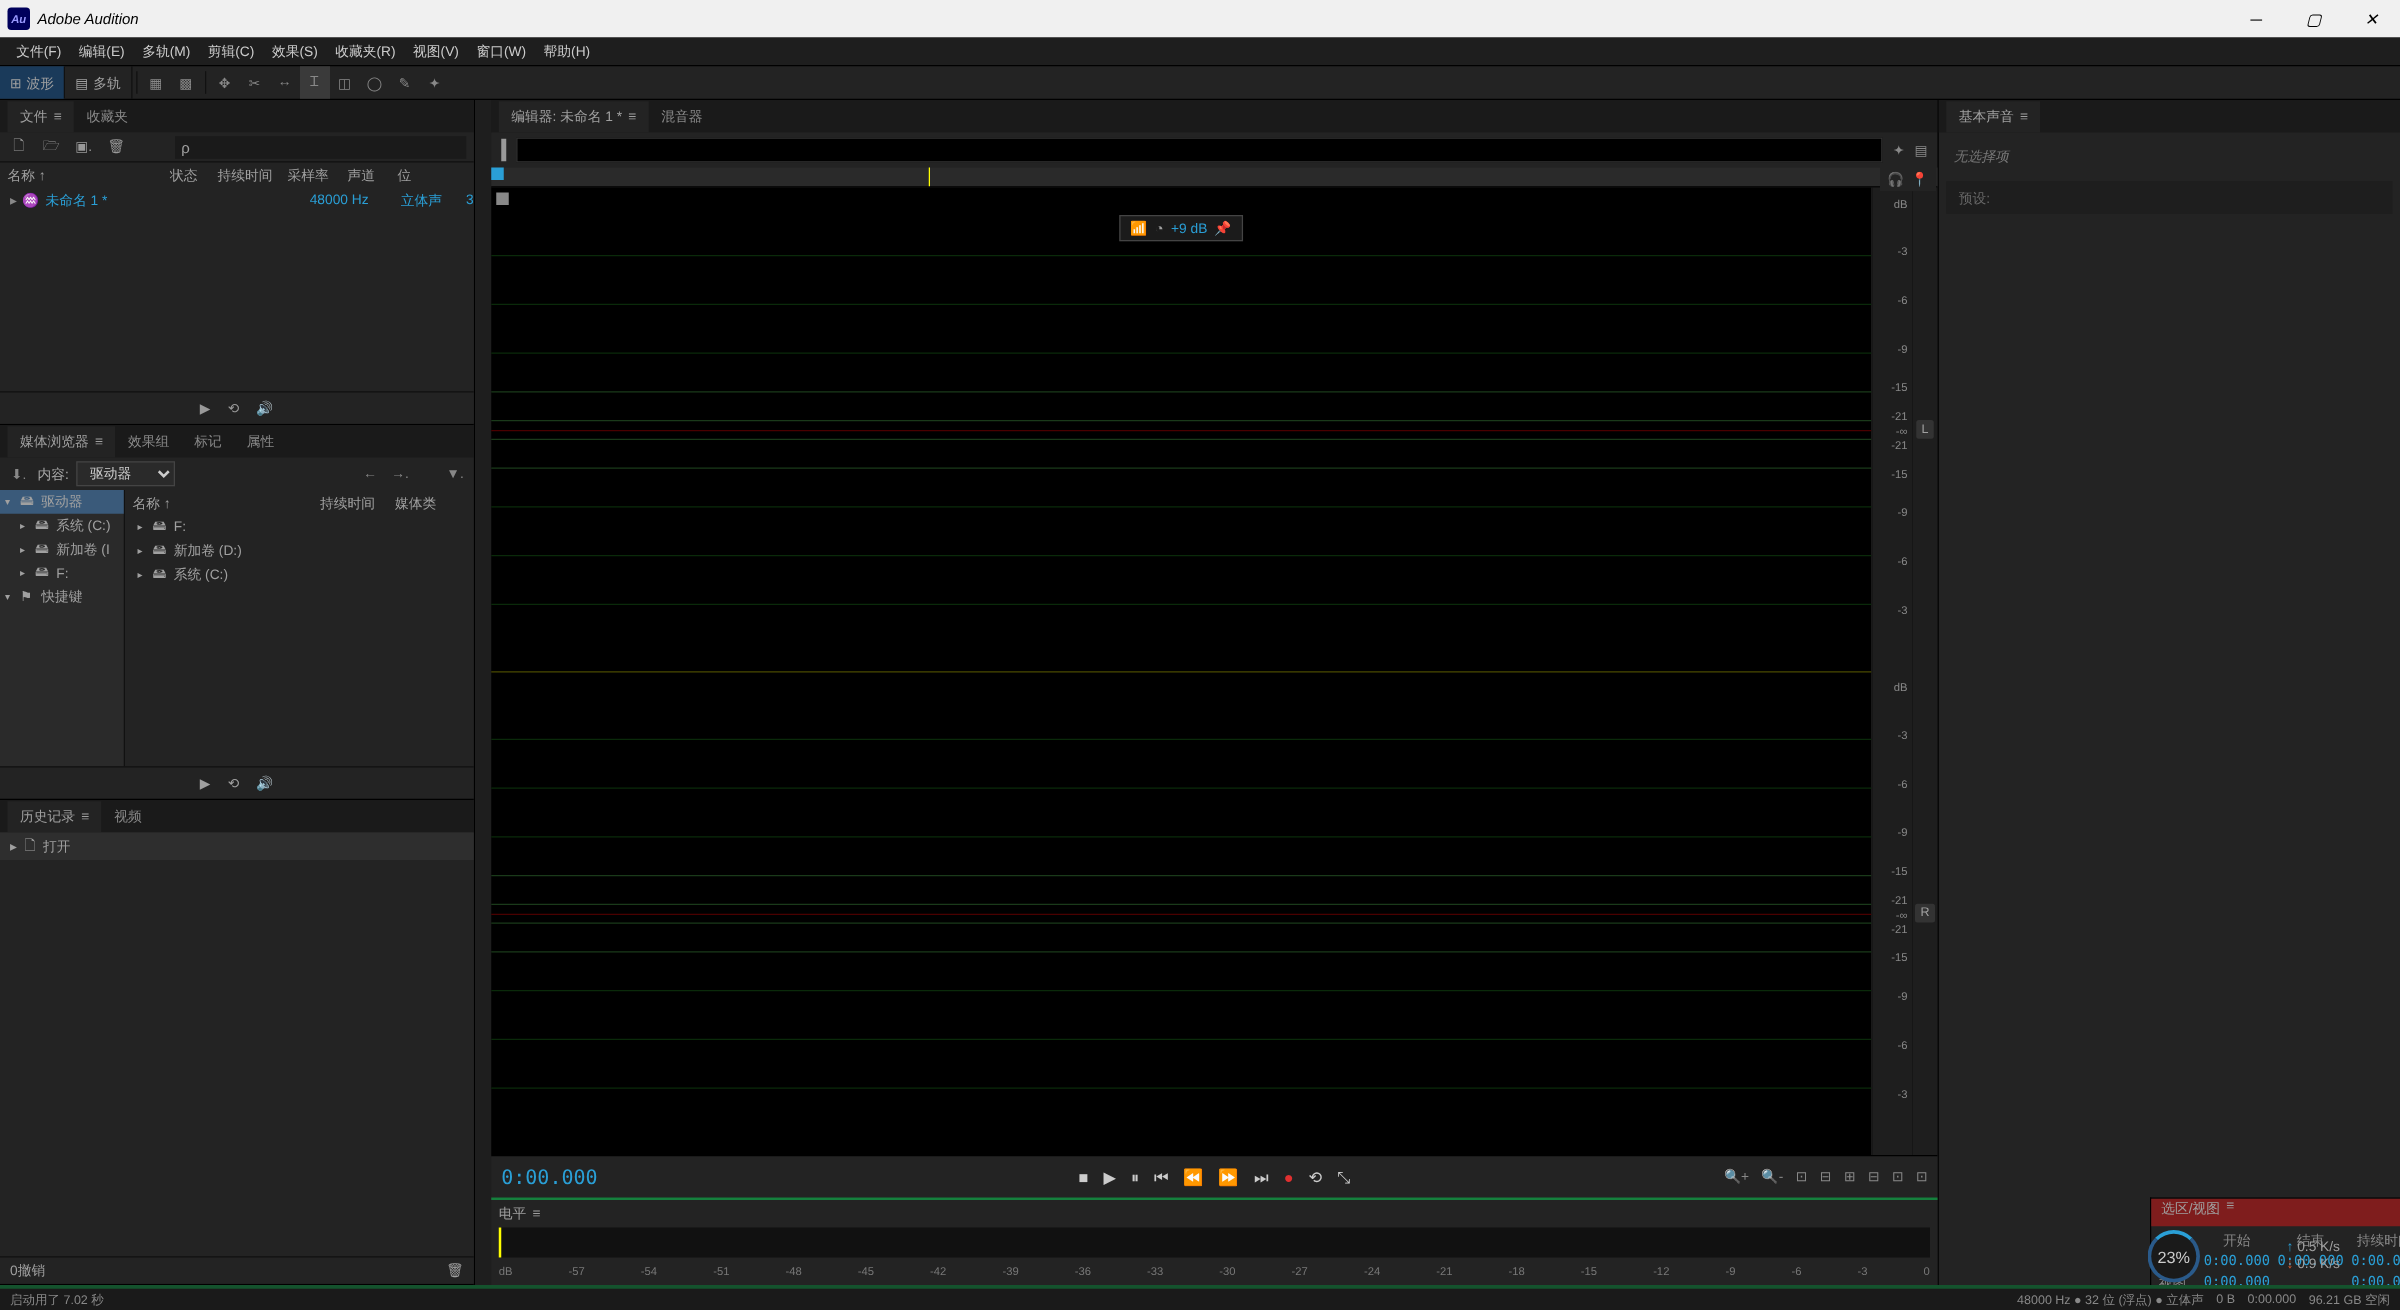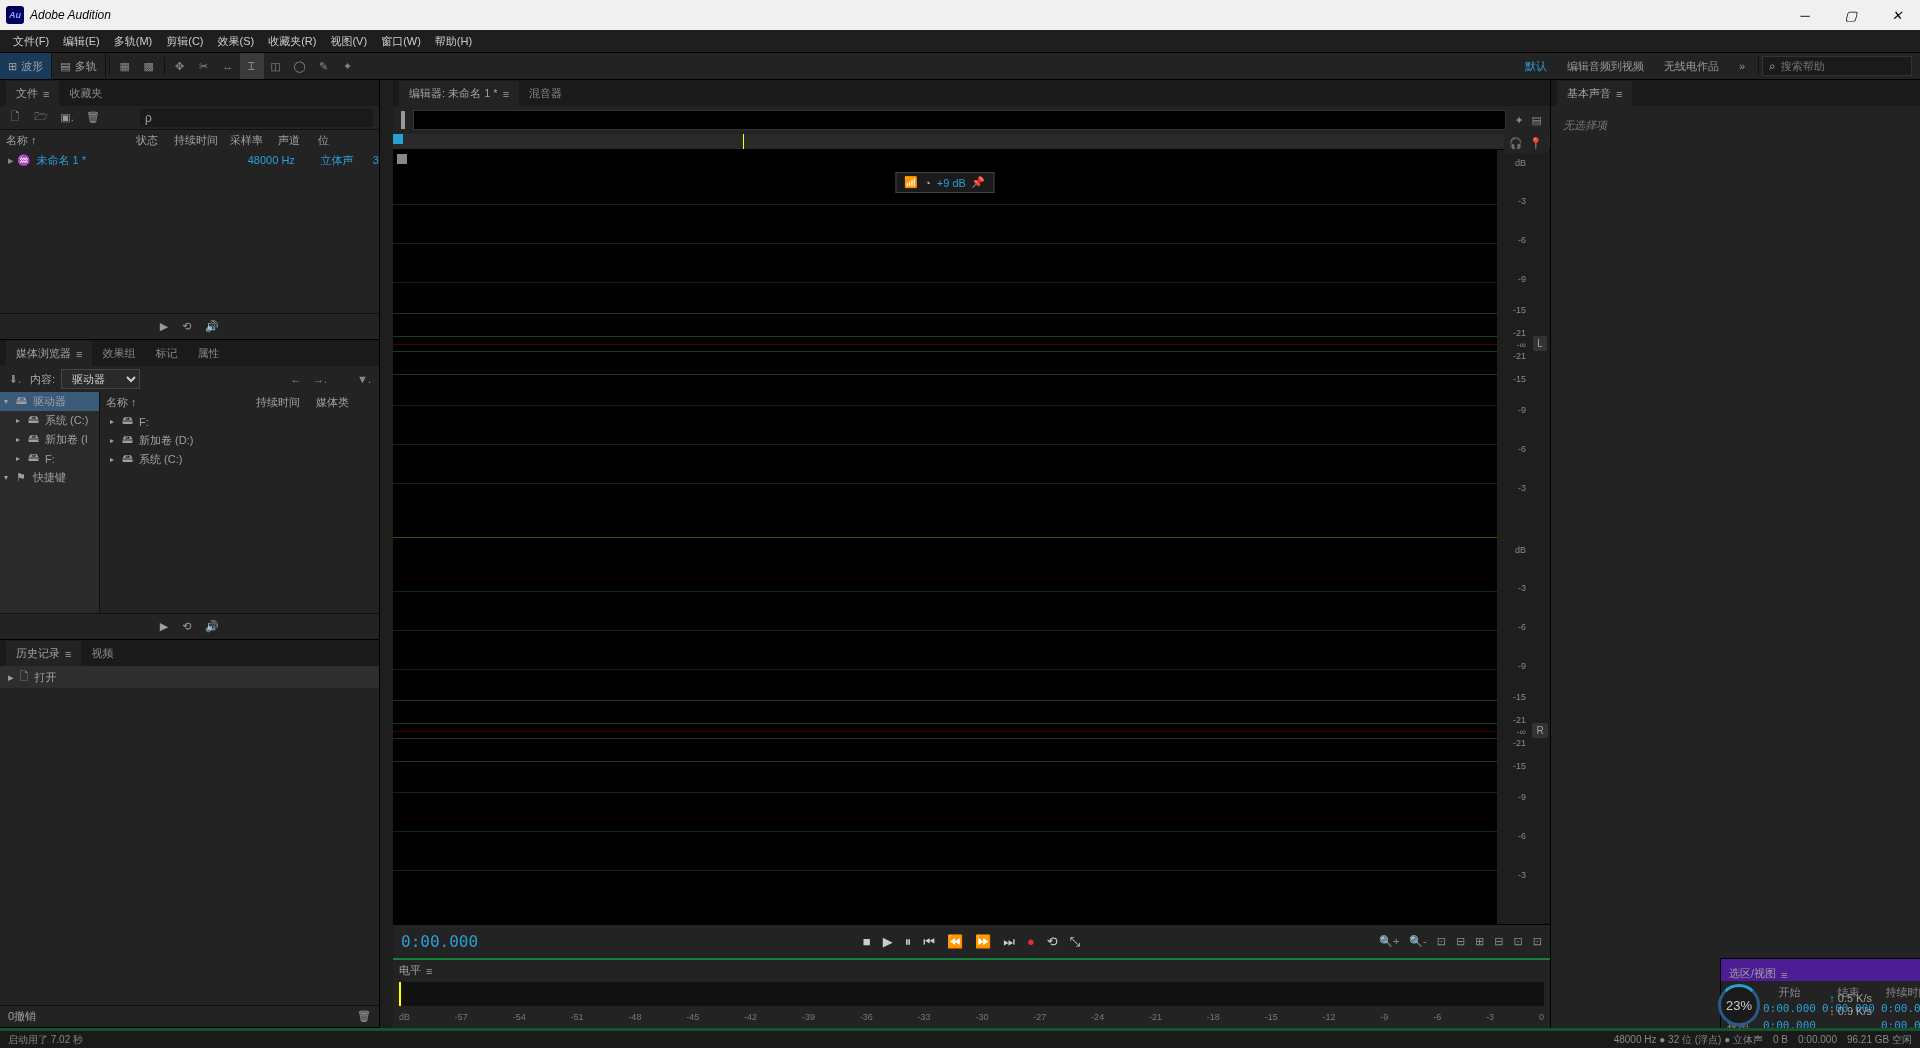--- a/index.html
+++ b/index.html
@@ -115,21 +115,21 @@
 .levels .scale { position:absolute; bottom:2px; left:6px; right:6px; height:14px; display:flex; justify-content:space-between; }
 .levels .scale span { font-size:9px; color:#777; }
 
 
 .rightcol .ptabs { background:#1a1a1a; }
 .rightcol .msg { padding:12px; color:#777; font-style:italic; }
 .rightcol .preset { padding:0 10px; display:flex; align-items:center; height:26px; background:#1e1e1e; margin:0 6px; }
 .rightcol .preset .lbl { color:#666; }
 
 .selview { position:absolute; right:0; bottom:0; width:200px; height:90px; background:#232323; border-left:1px solid #000; border-top:1px solid #000; }
-.selview .svtab { height:22px; display:flex; align-items:flex-end; padding-left:8px; gap:5px; background:#4c1d95; }
+.selview .svtab { height:22px; display:flex; align-items:flex-start; padding-left:8px; gap:5px; background:#7f1d1d; }
 .selview .grid { display:grid; grid-template-columns:30px 1fr 1fr 1fr; padding:4px 6px; gap:2px 6px; }
 .selview .grid .h { color:#888; text-align:center; }
 .selview .grid .l { color:#888; }
 .selview .grid .v { color:#2a9fd6; text-align:right; font-family:monospace; }
 
 .statusbar { height:20px; background:#1a1a1a; border-top:3px solid #14532d; display:flex; align-items:center; padding:0 8px; gap:10px; position:absolute; bottom:0; left:0; right:0; }
 .statusbar .sp { flex:1; }
 .statusbar span { color:#888; font-size:10px; }
 
 .cpu { position:absolute; right:160px; bottom:22px; width:42px; height:42px; border:3px solid #2a5a8a; border-top-color:#2a9fd6; border-radius:50%; display:flex; align-items:center; justify-content:center; background:#1a1a1a; }
@@ -178,31 +178,20 @@
   <div class="ticon">▩</div>
   <div class="sep"></div>
   <div class="ticon">✥</div>
   <div class="ticon">✂</div>
   <div class="ticon">↔</div>
   <div class="ticon" style="background:#3a3a3a;">Ꮖ</div>
   <div class="ticon">◫</div>
   <div class="ticon">◯</div>
   <div class="ticon">✎</div>
   <div class="ticon">✦</div>
-  <div class="right">
-    <div class="ws">默认</div>
-    <div class="ws dim">编辑音频到视频</div>
-    <div class="ws dim">无线电作品</div>
-    <div class="ws dim">»</div>
-    <div class="sep"></div>
-    <div class="search">
-      <span class="mag">⌕</span>
-      <input placeholder="搜索帮助" style="">
-    </div>
-  </div>
 </div>
 
 <div class="main">
 
   <div class="leftcol">
 
     <div class="panel files">
       <div class="ptabs">
         <div class="ptab active">
             <span>文件</span>
@@ -500,20 +489,23 @@
   </div>
 
   <div class="rightcol">
     <div class="ptabs">
       <div class="ptab active">
           <span>基本声音</span>
           <span>≡</span>
         </div>
     </div>
     <div class="msg">无选择项</div>
+    <div class="preset">
+      <span class="lbl">预设:</span>
+    </div>
   </div>
 </div>
 
 <div class="selview">
   <div class="svtab">
       <span>选区/视图</span>
       <span>≡</span>
     </div>
   <div class="grid">
     <span></span>

